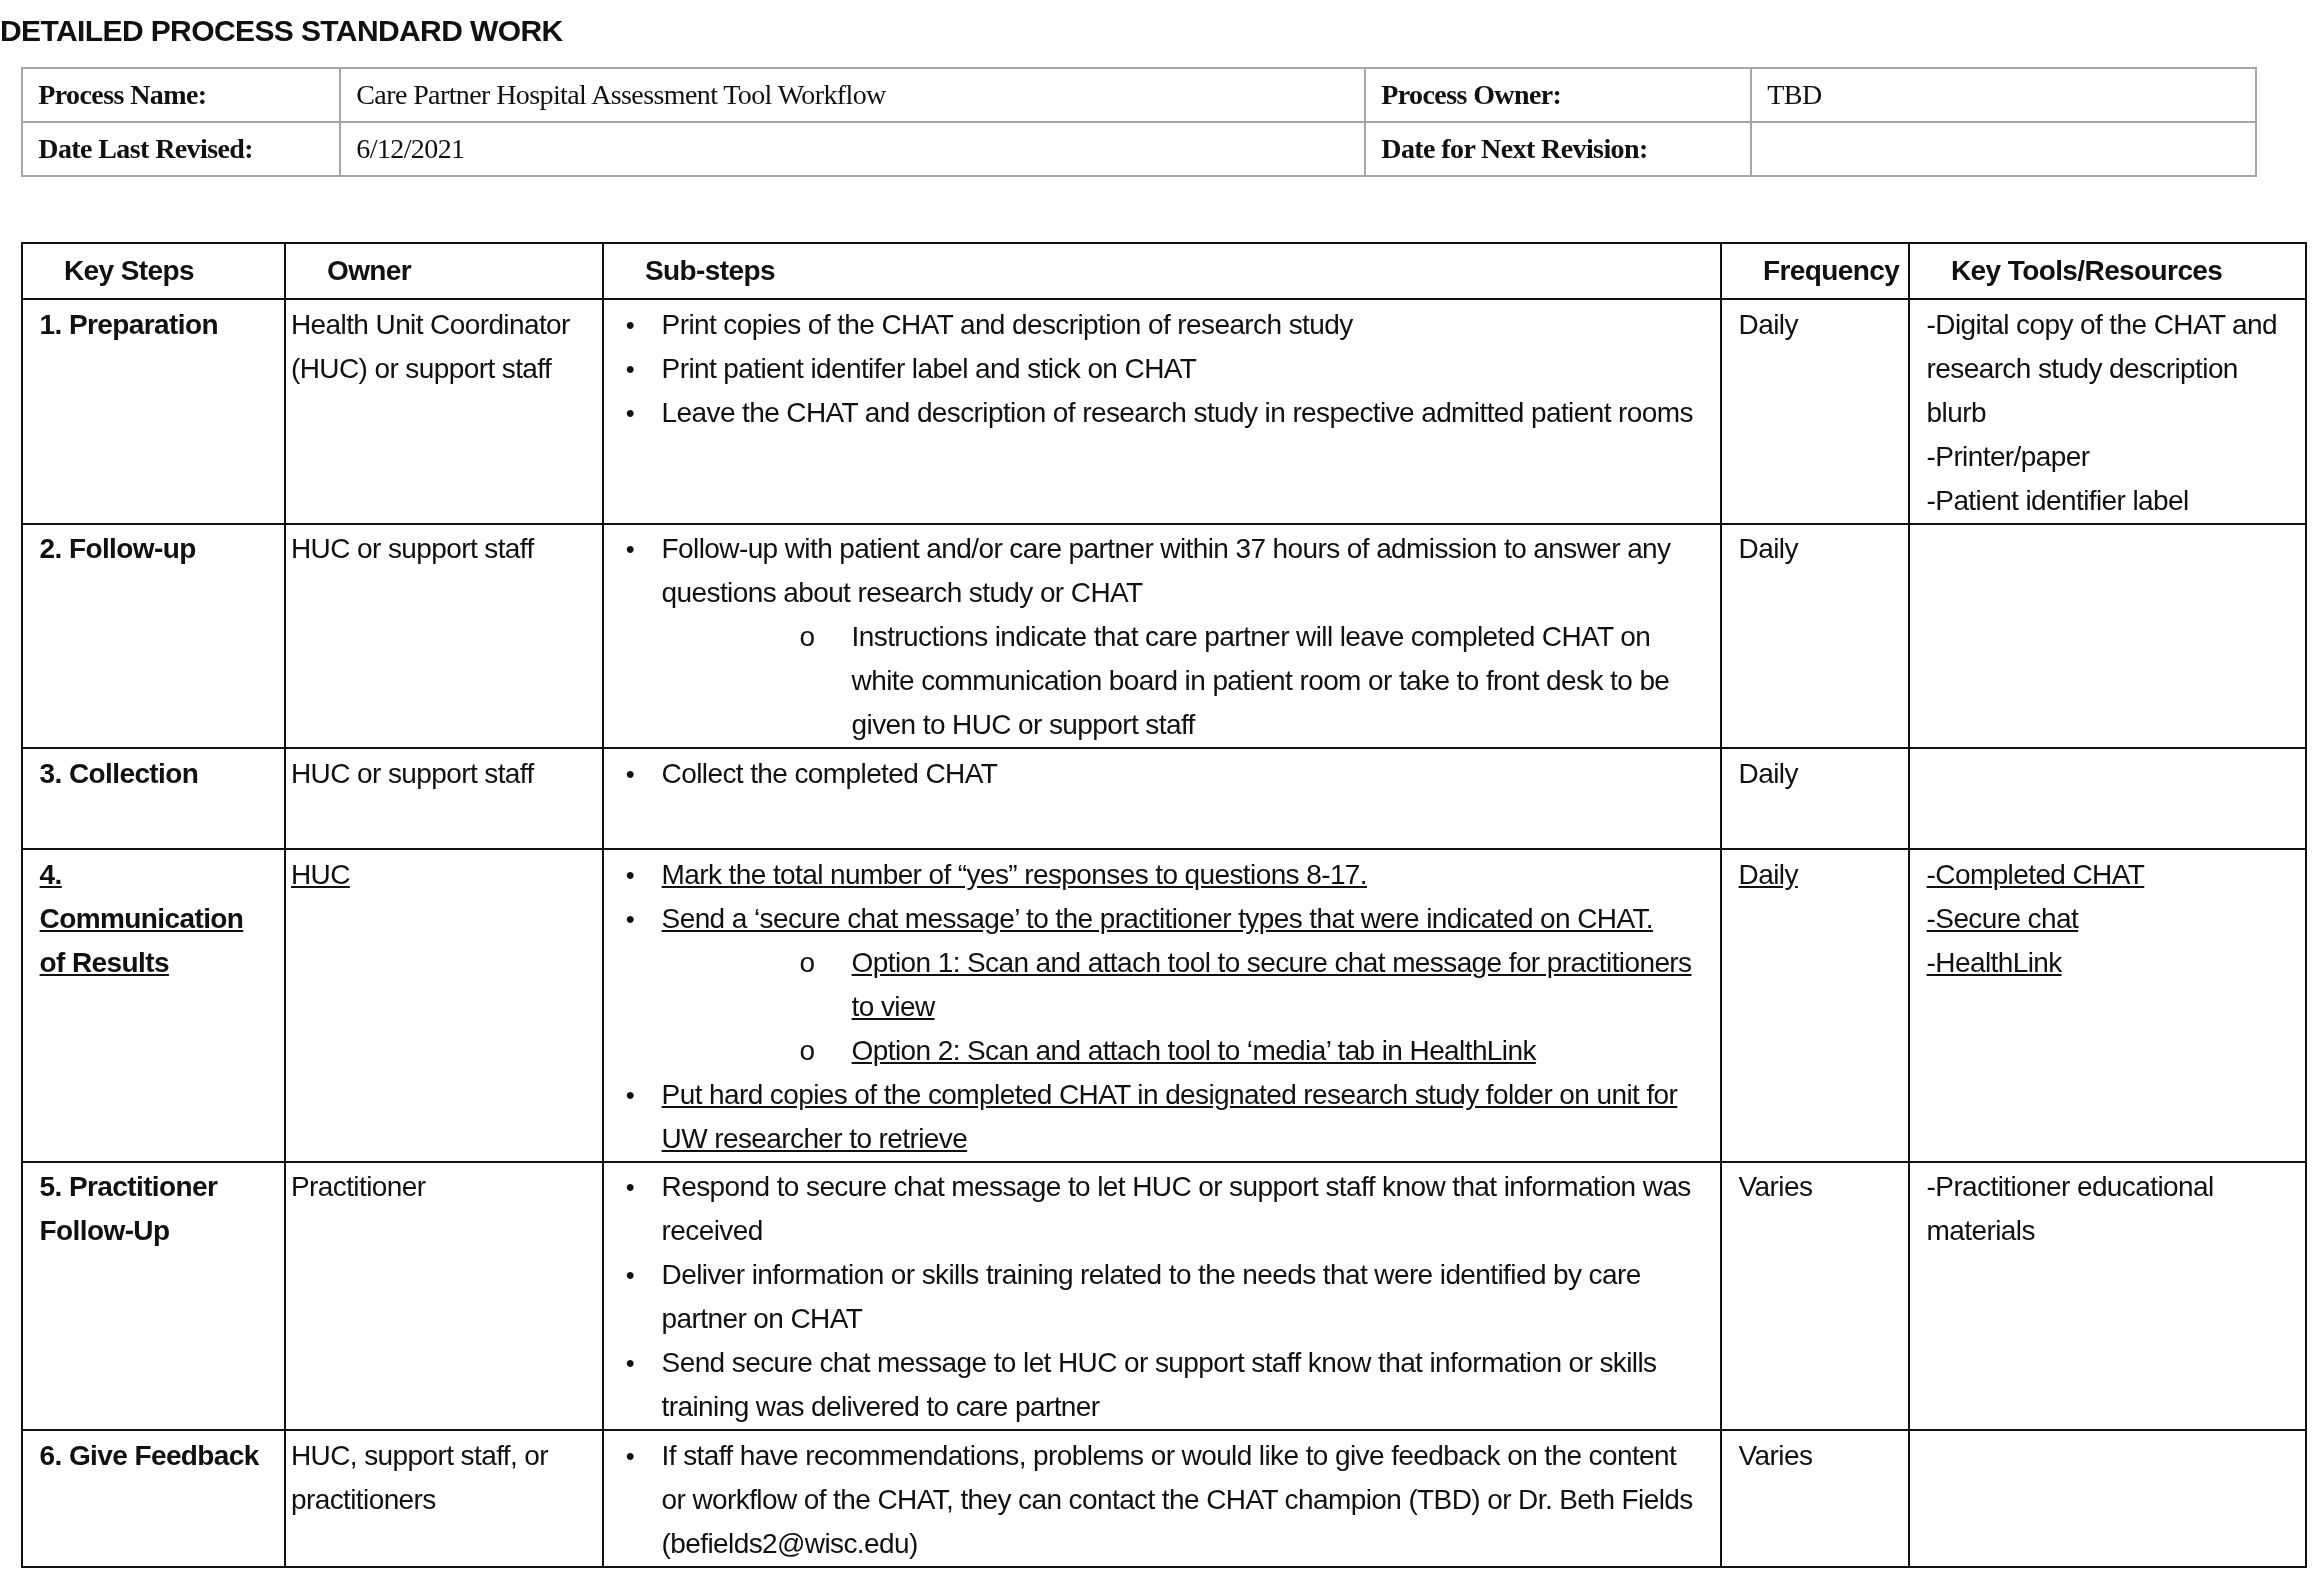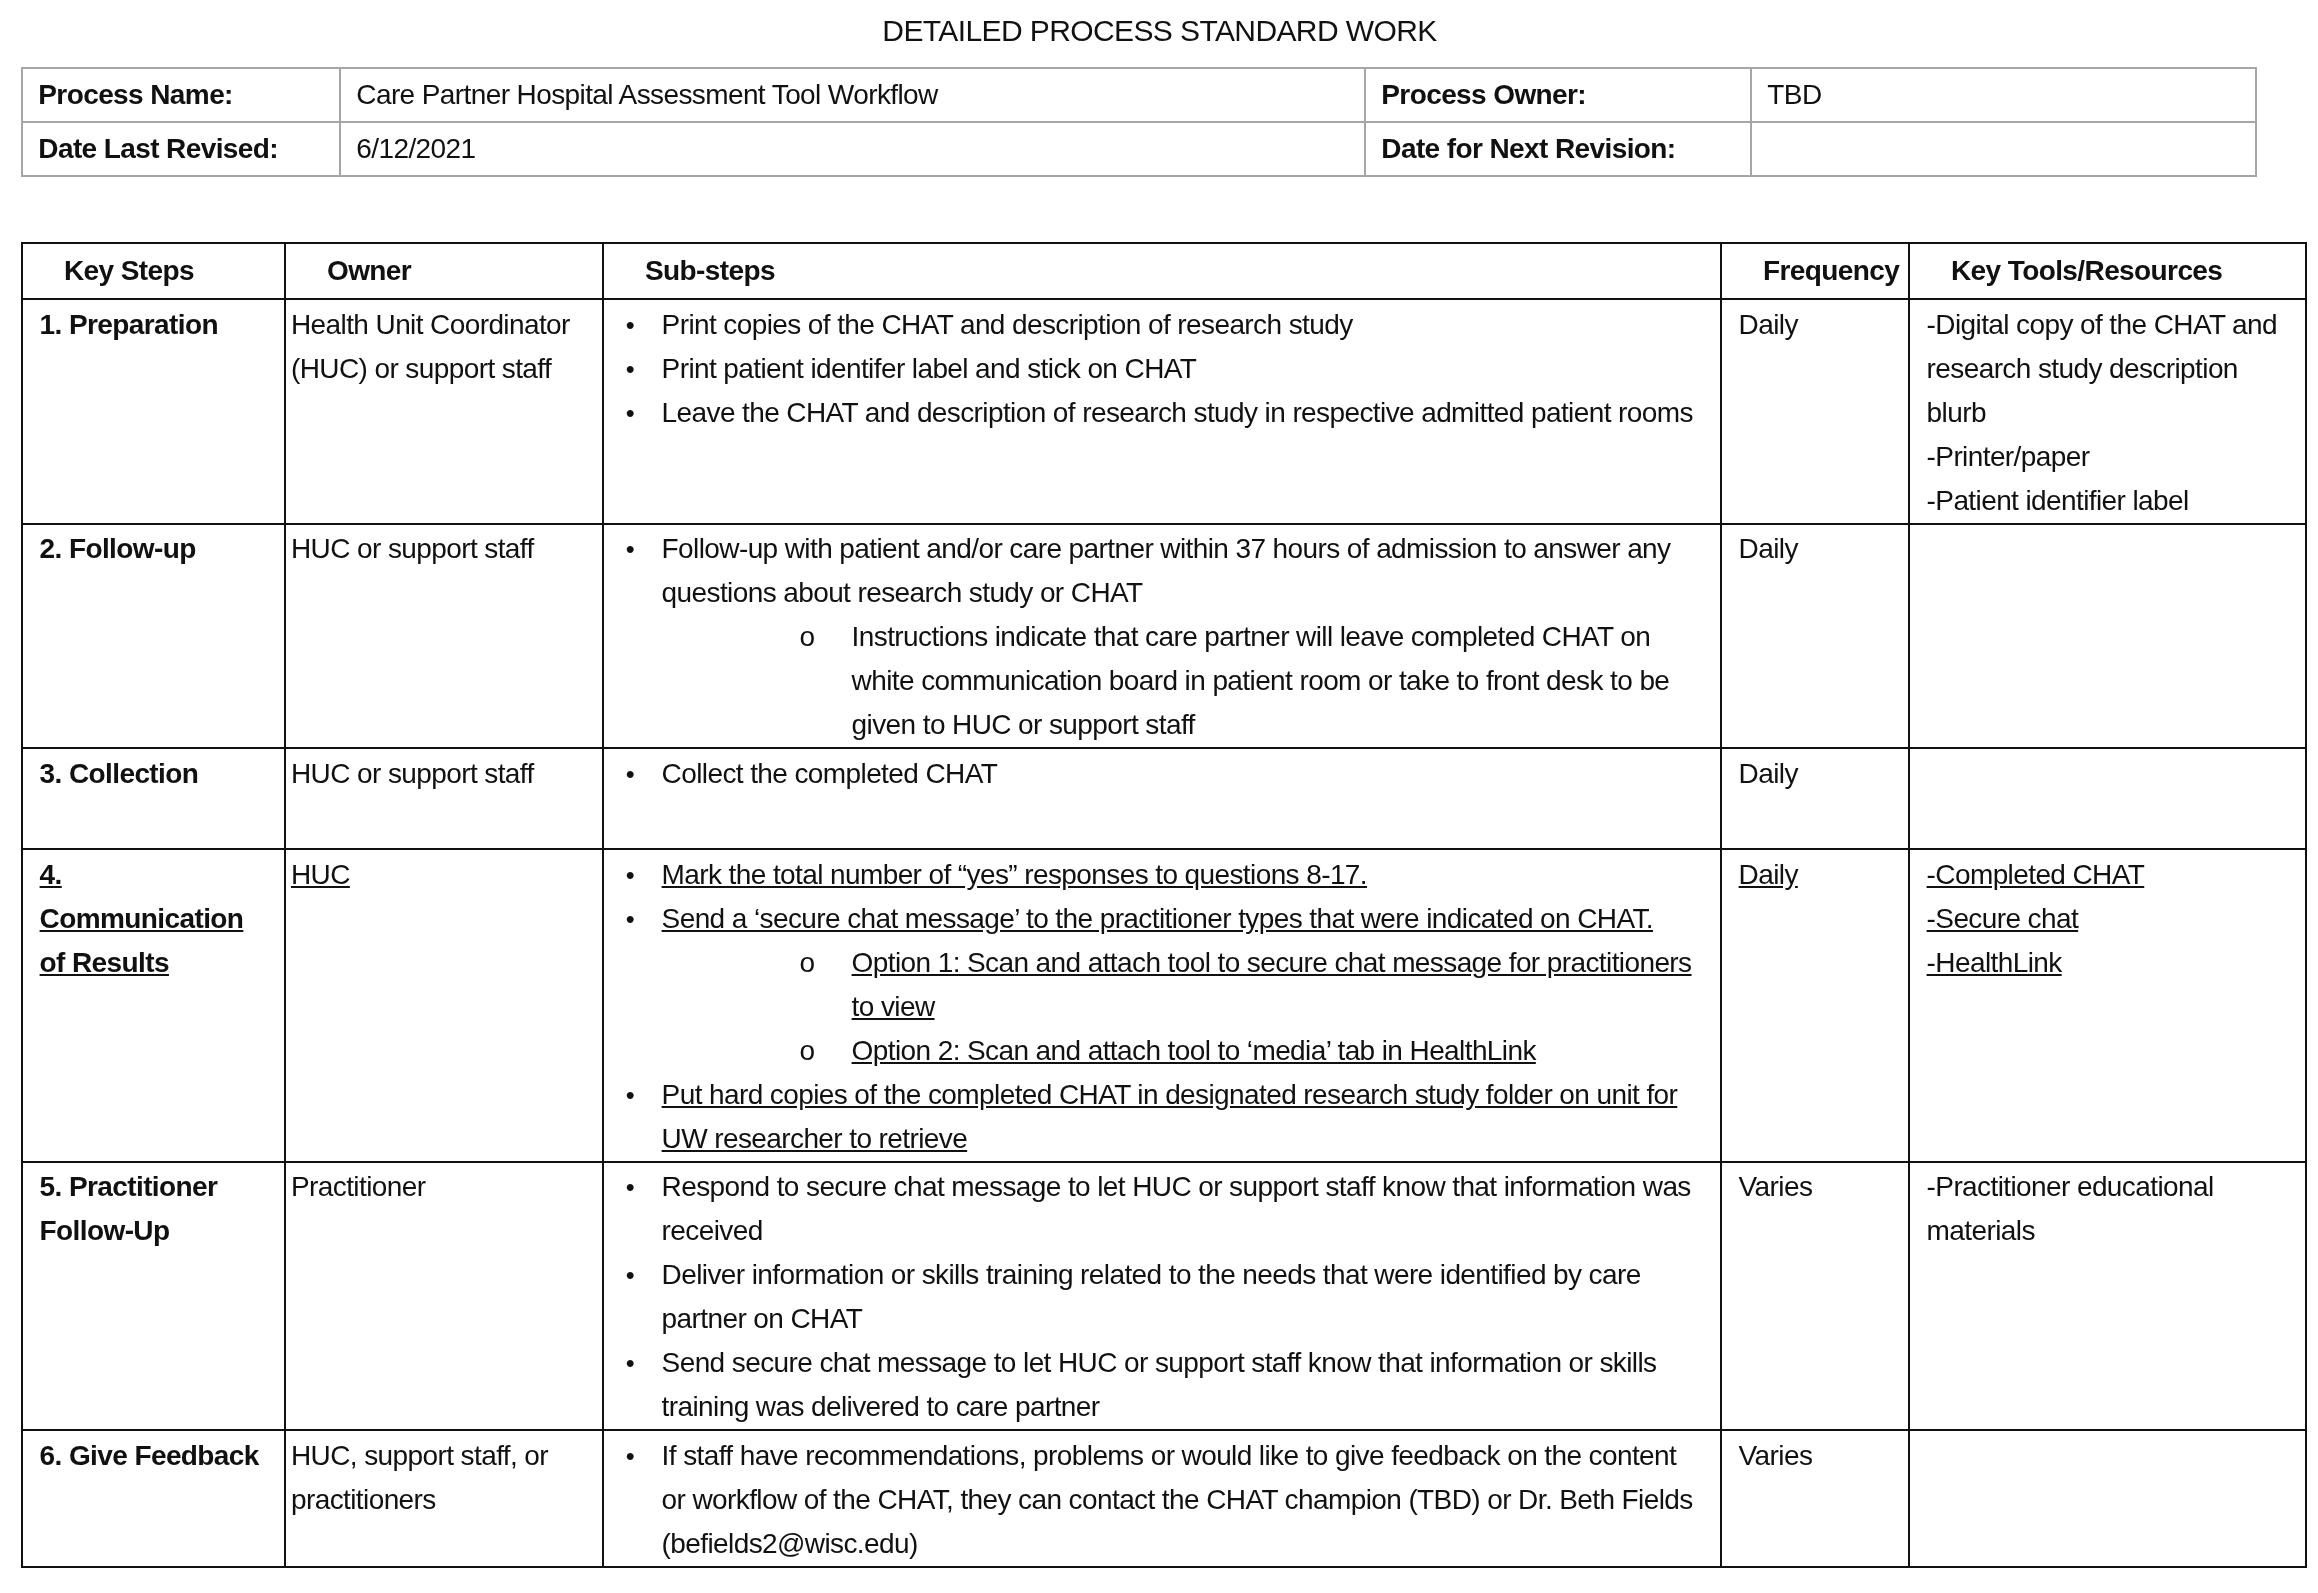--- a/index.html
+++ b/index.html
@@ -2,26 +2,26 @@
 <html style="font-size:10.2px"><head>
 <meta charset="utf-8">
 <style>
   html, body { margin: 0; padding: 0; background: #ffffff; }
   body {
     width: 2319px; height: 1594px; position: relative; overflow: hidden;
     font-family: "Liberation Sans", sans-serif; color: #111111;
   }
   .title {
     position: absolute; left: 0; width: 2319px; top: 14px;
-    text-align: center; font-weight: normal; font-size: 30px; letter-spacing: -0.6px;
+    font-weight: bold; font-size: 30px; letter-spacing: -0.6px;
   }
   
   .meta {
     position: absolute; left: 21px; top: 67px; width: 2235px;
-    border-collapse: collapse; table-layout: fixed;
+    border-collapse: collapse; table-layout: fixed; font-family: Liberation Serif, serif;
   }
   .meta td {
     border: 2.6px solid #a6a6a6; height: 52px; padding: 0 15.3px;
     font-size: 28px; vertical-align: middle; white-space: nowrap;
     letter-spacing: -0.6px;
   }
   .meta td.lbl { font-weight: bold; }
   
   .main {
     position: absolute; left: 21px; top: 242px; width: 2283px;

